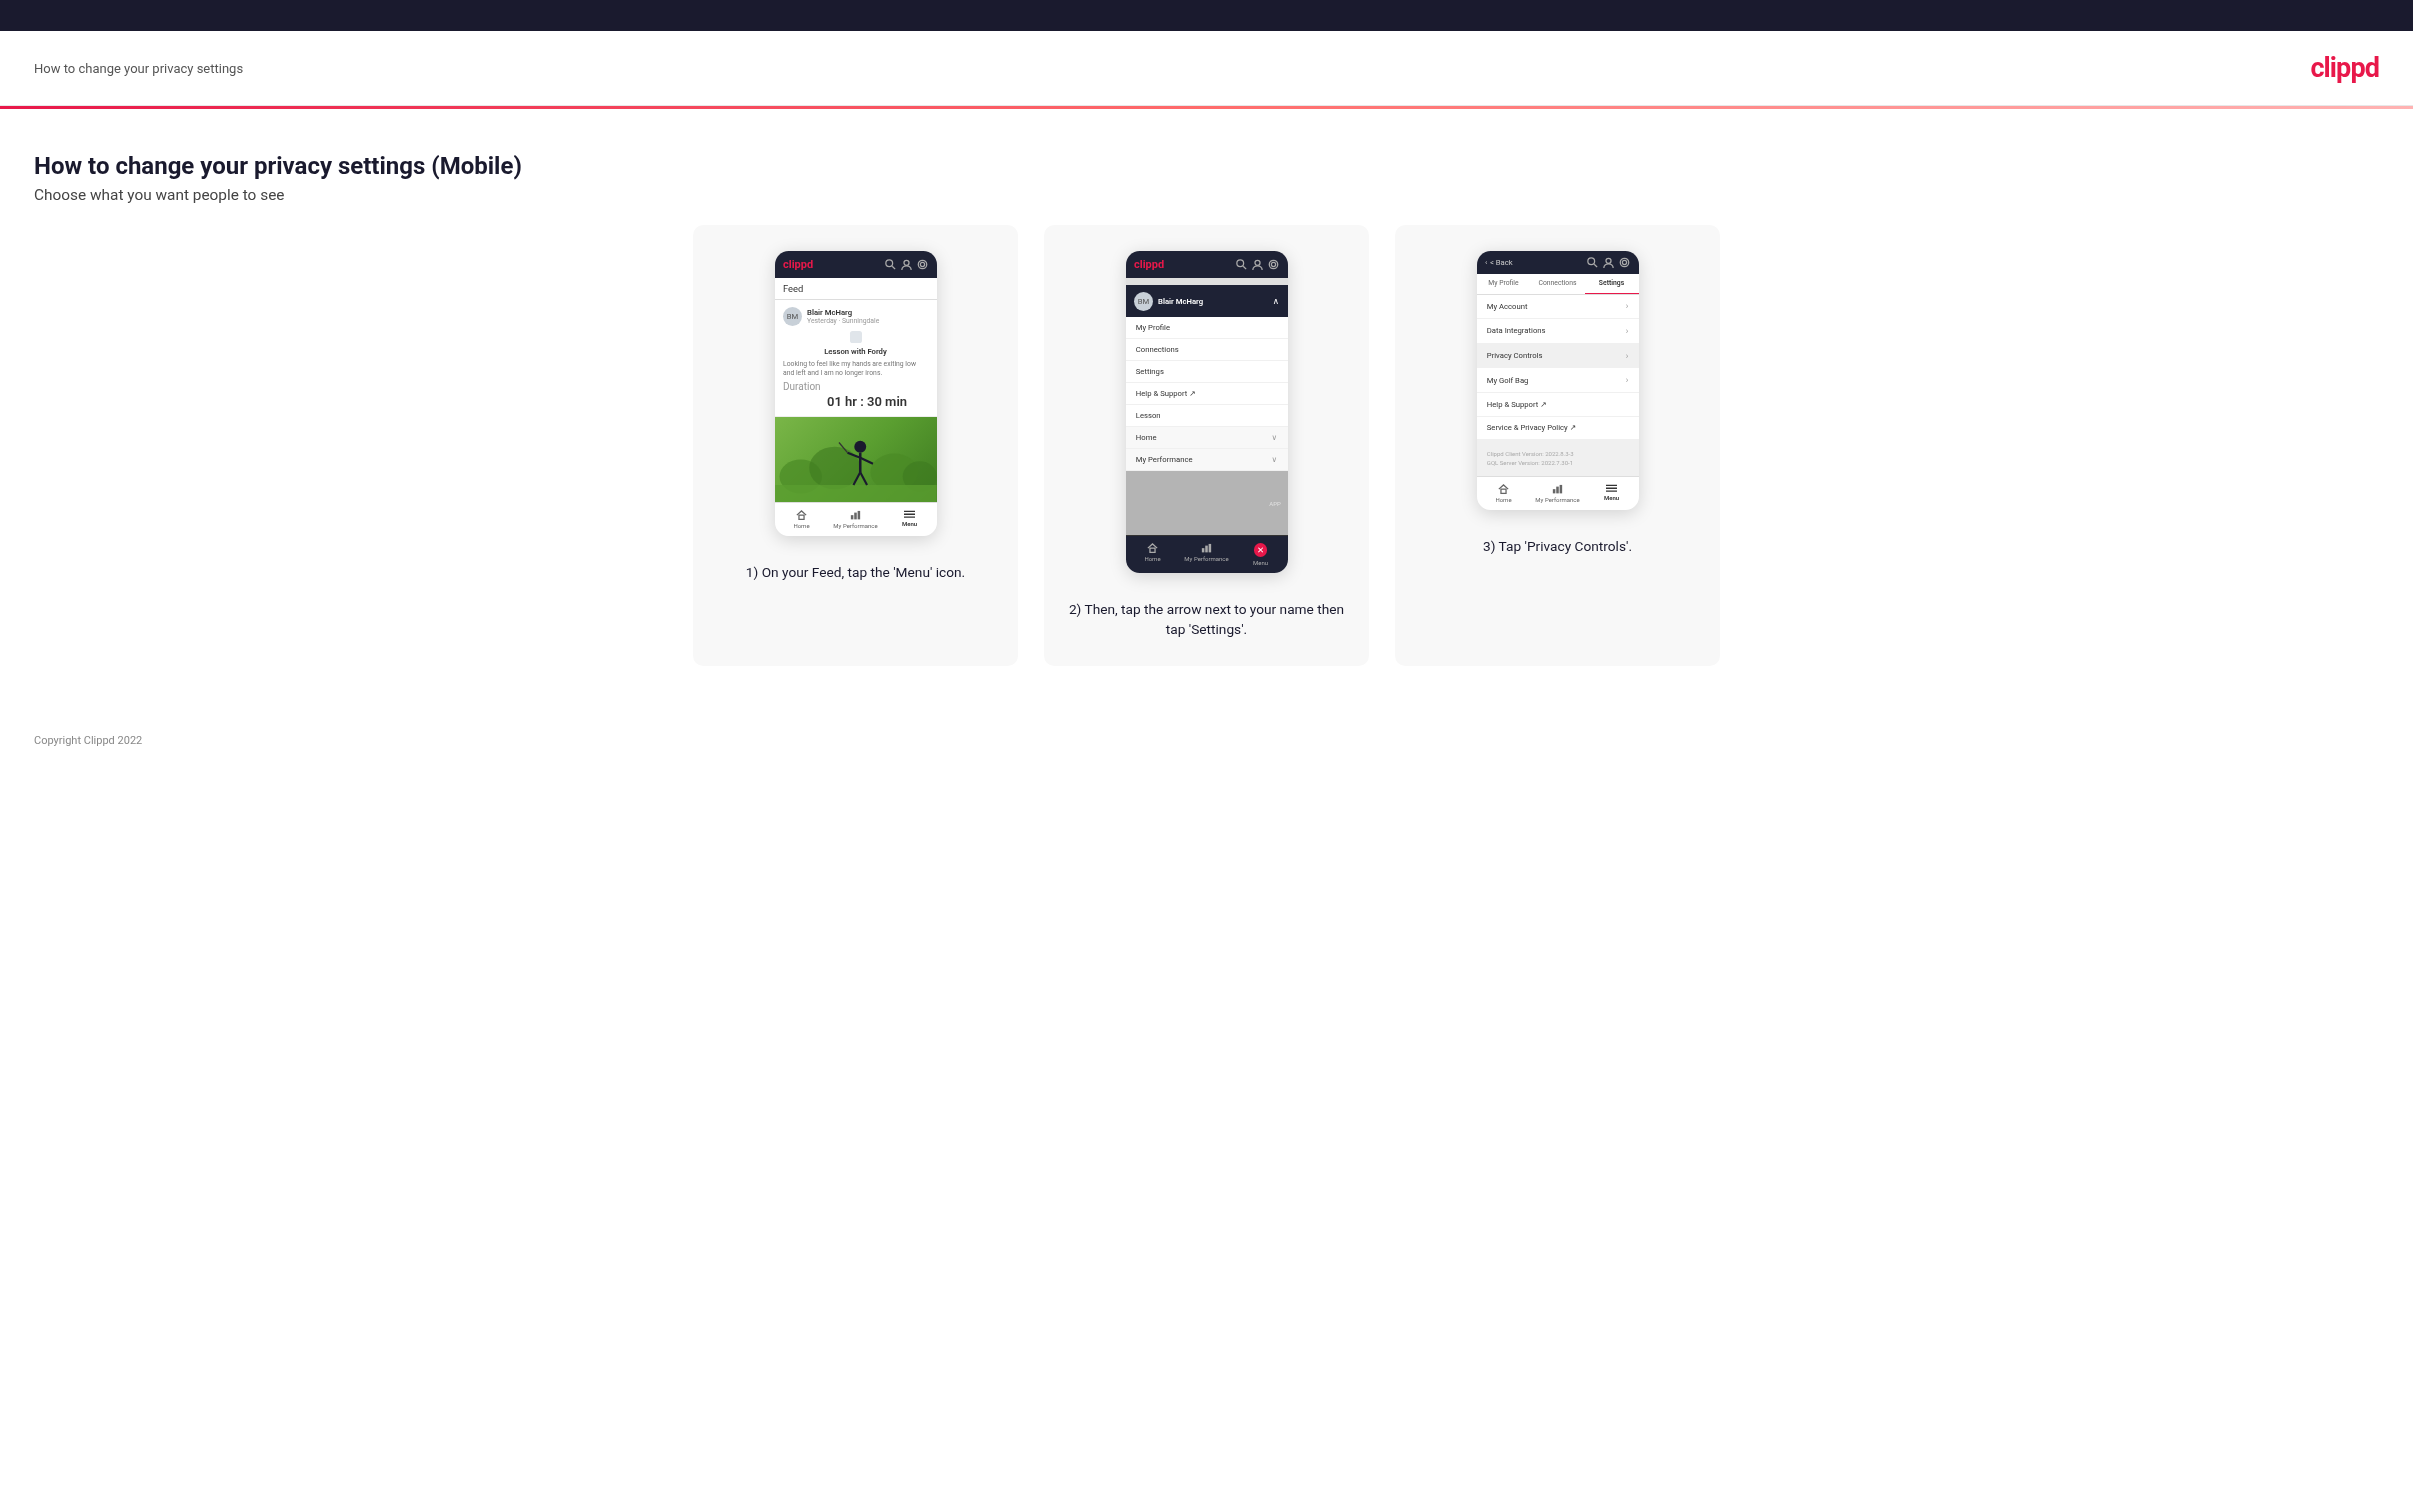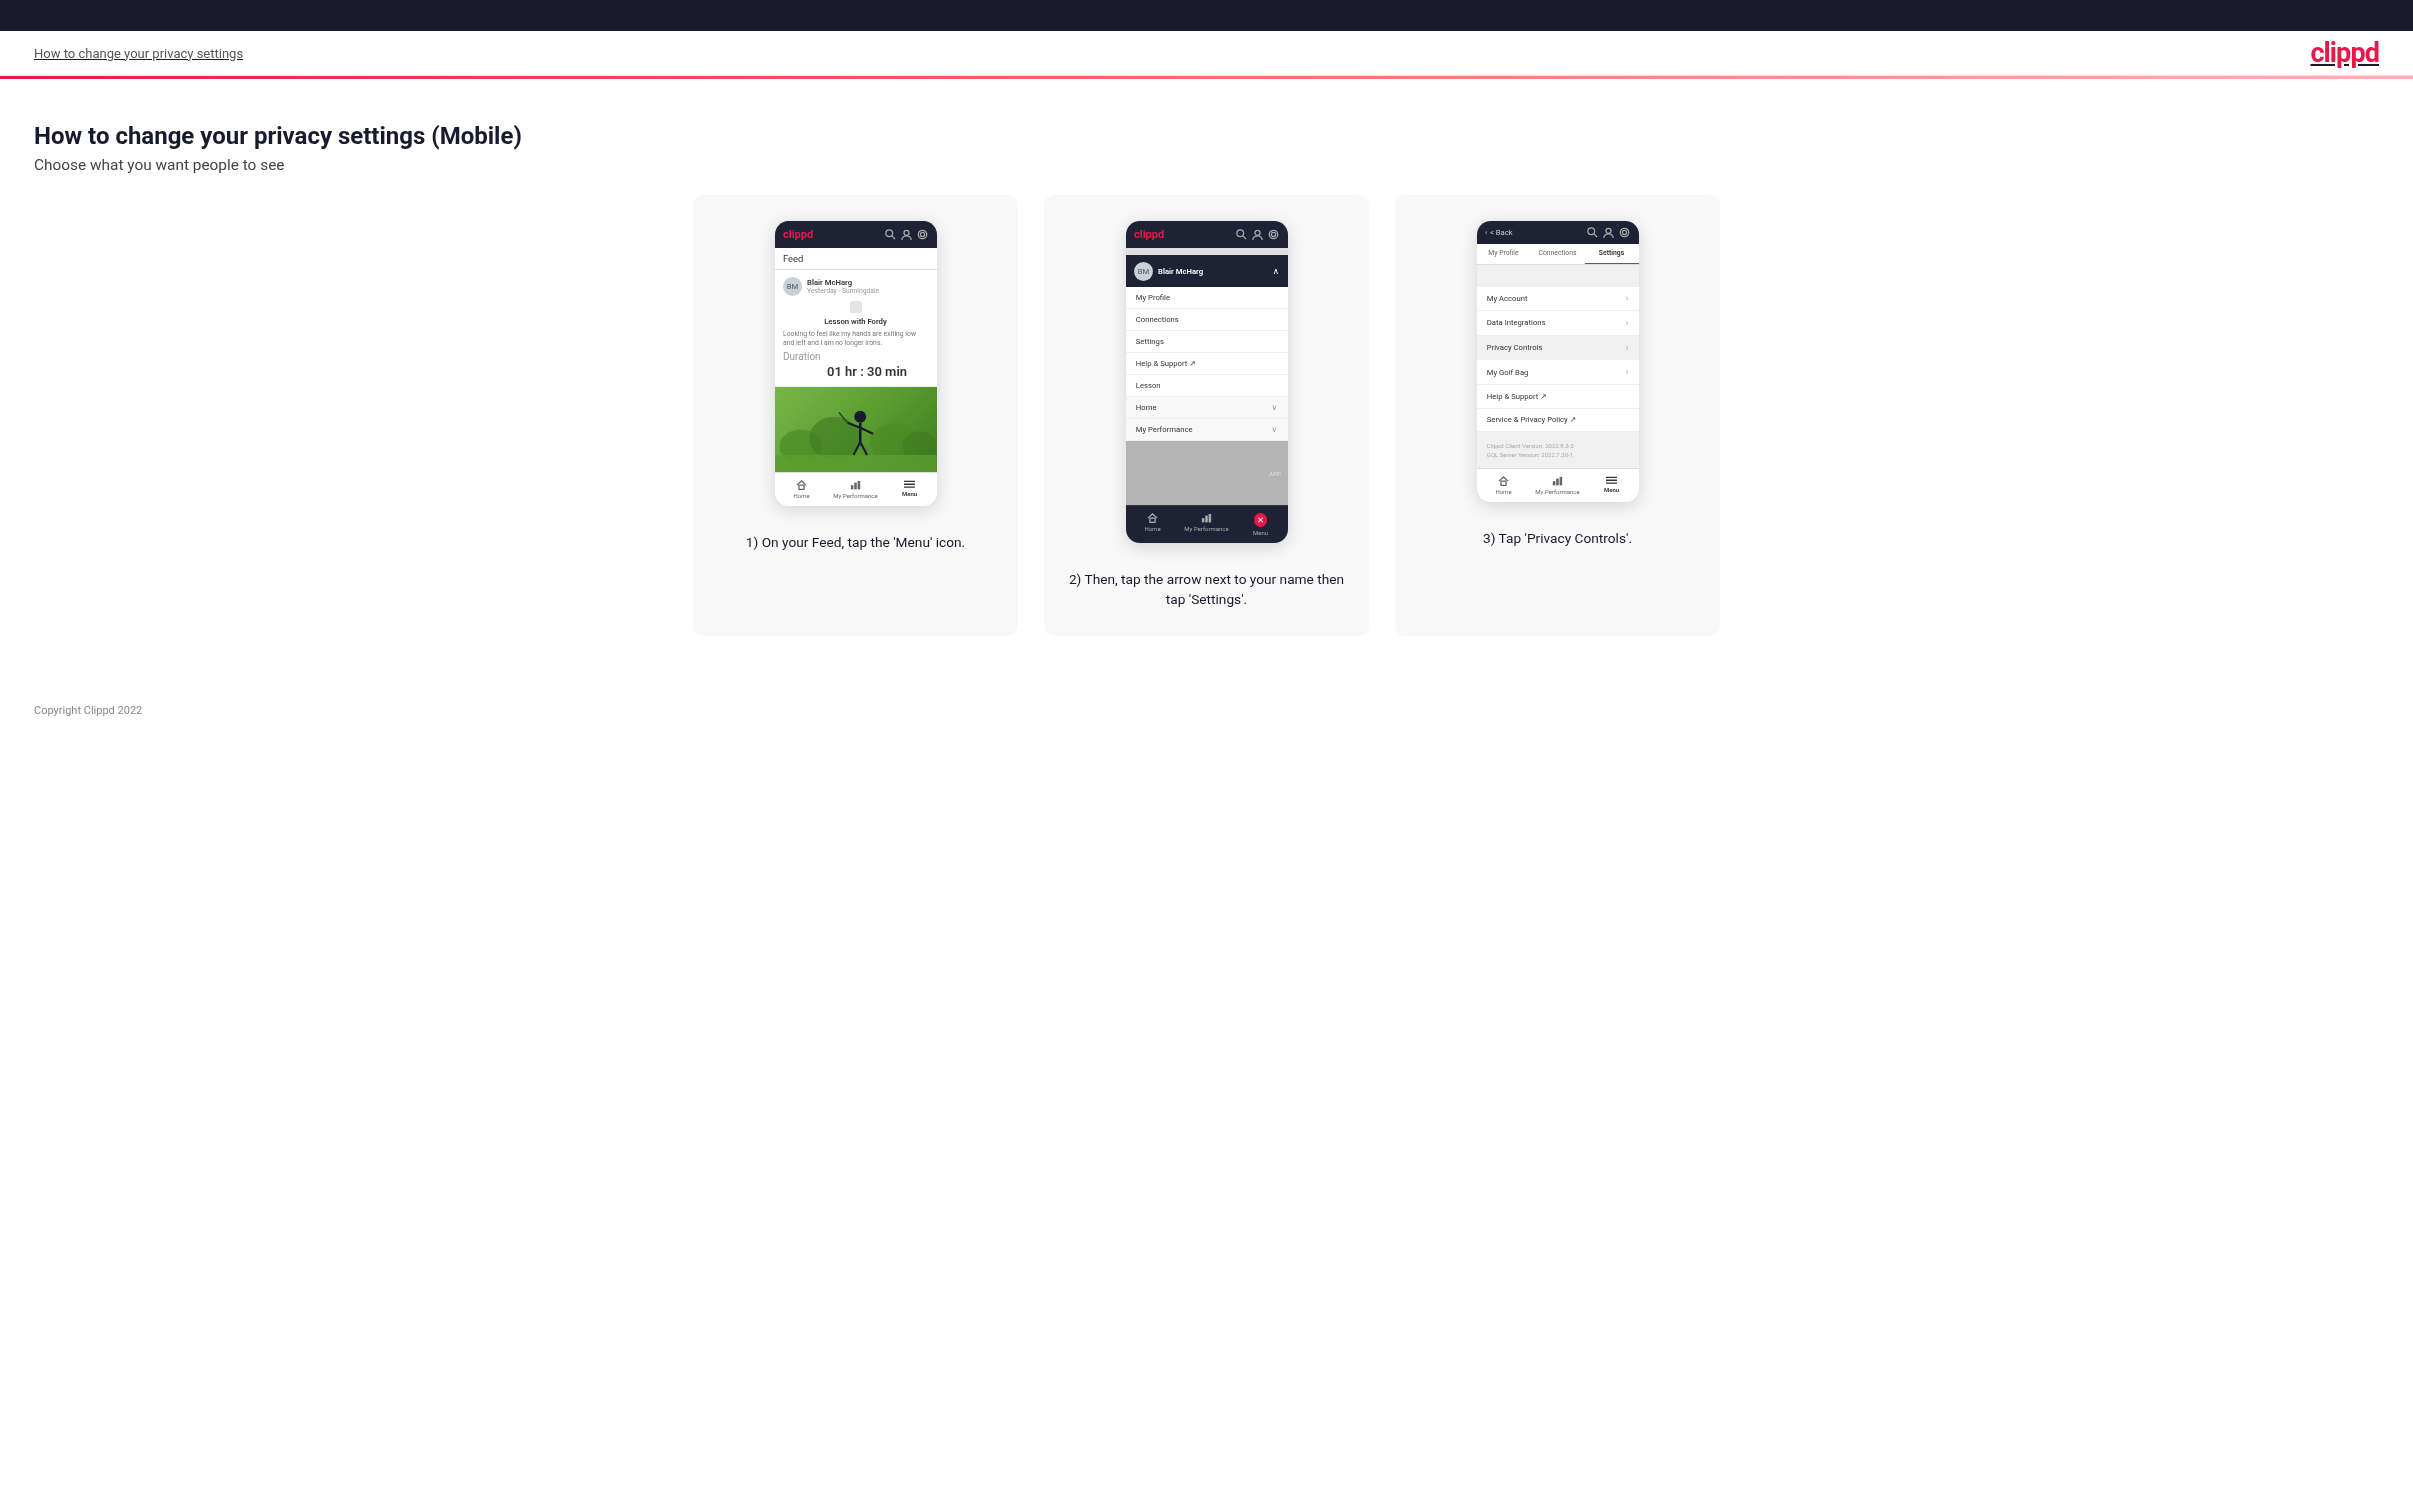--- a/index.html
+++ b/index.html
@@ -14,23 +14,22 @@
       background: #1a1a2e;
       height: 31px;
       width: 100%;
     }
 
     
     .header {
       display: flex;
       align-items: center;
       justify-content: space-between;
-      padding: 6px 34px;
+      padding: 21px 34px;
       border-bottom: 1.7px solid #e8e8e8;
-      text-decoration: underline;
     }
     .header-title {
       font-size: 13px;
       color: #555;
     }
     .logo {
       font-size: 27px;
       font-weight: 700;
       color: #e8184a;
       letter-spacing: -0.9px;
@@ -296,21 +295,20 @@
       font-size: 6.8px;
       color: #666;
     }
     .tab-item.active {
       color: #333;
       border-bottom: 1.7px solid #e8184a;
       font-weight: 600;
     }
     .settings-list {
       background: #fff;
-      margin-top: 22px;
     }
     .settings-item {
       display: flex;
       align-items: center;
       justify-content: space-between;
       padding: 6.8px 10.3px;
       border-bottom: 0.9px solid #f0f0f0;
       font-size: 7.7px;
       color: #333;
     }

